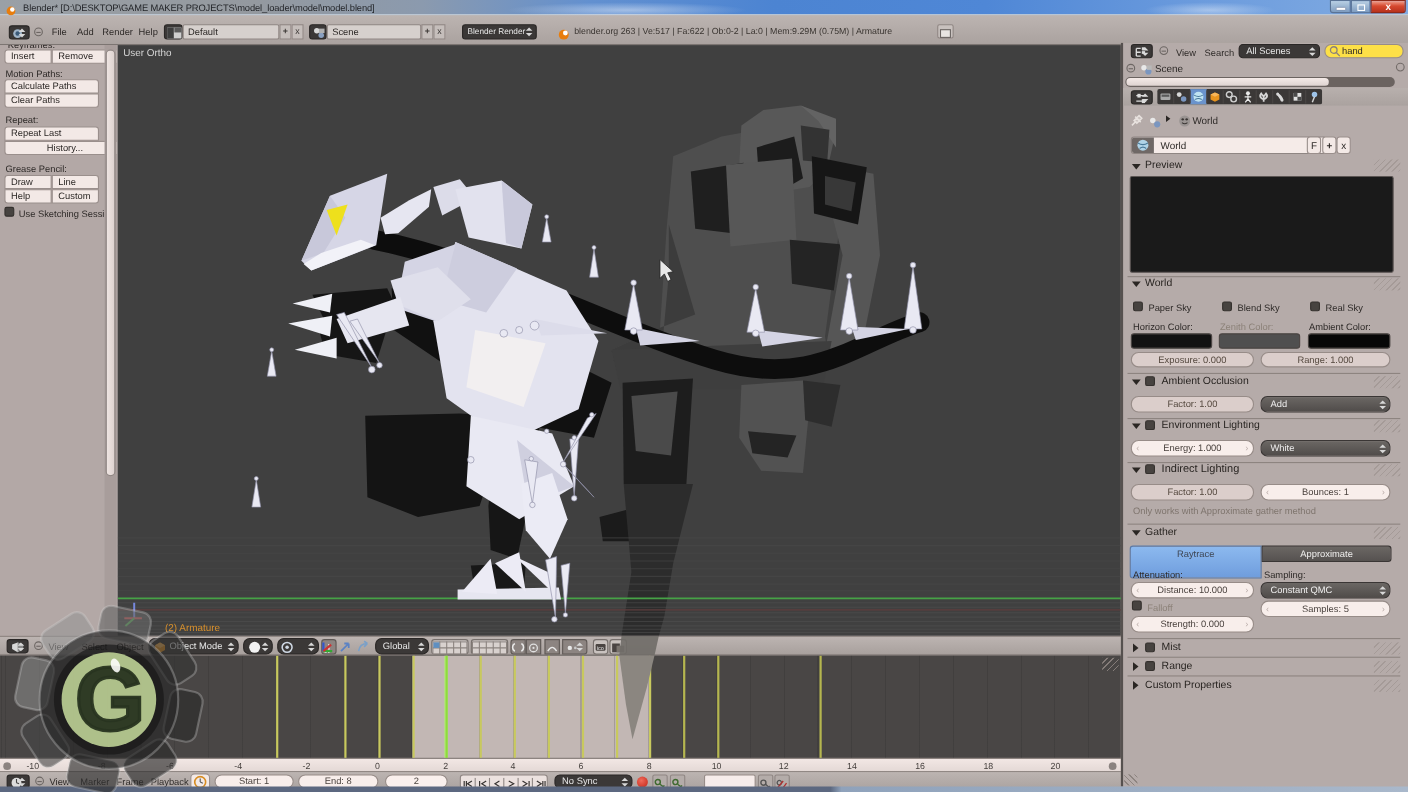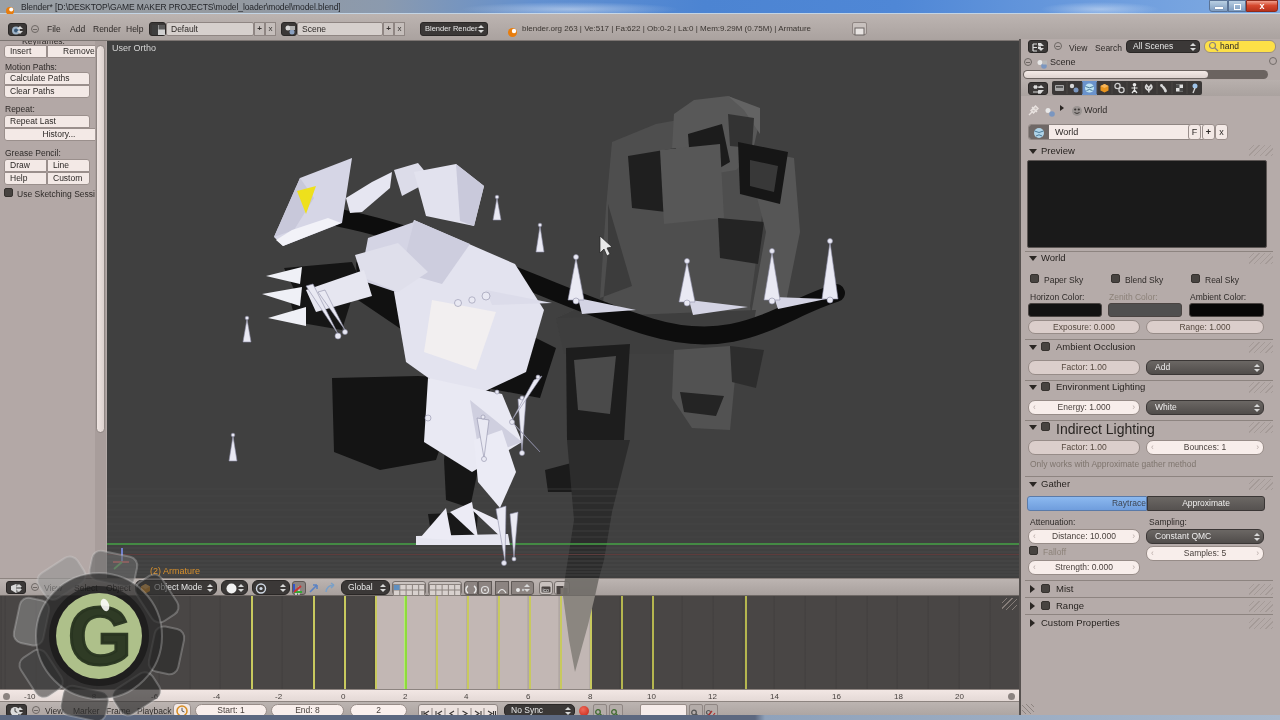--- a/index.html
+++ b/index.html
@@ -76,23 +76,23 @@
           <circle cx="5.5" cy="5.5" r="4.5" fill="#e87d0d"></circle>
           <circle cx="7" cy="4" r="2.2" fill="#fff"></circle>
         </svg></div>
     <div class="lbl" style="left:522px;top:10px;color:#3a3531;font-size:8px">blender.org 263 | Ve:517 | Fa:622 | Ob:0-2 | La:0 | Mem:9.29M (0.75M) | Armature</div>
     <div class="abs" style="left:852px;top:8px;width:15px;height:13px;background:#c8c1be;border:1px solid #8f8683;border-radius:2px"><svg width="13" height="11">
           <rect x="2" y="2" width="9" height="7" fill="#e8e4e2" stroke="#6a6462" stroke-width="1"></rect>
         </svg></div>
   </div>
 
   <div class="abs" id="shelf" style="left:0;top:41px;width:106px;height:537px;background:#b3a8a6;overflow:hidden">
-    <div class="lbl" style="left:22px;top:-5px">Keyframes:</div>
+    <div class="lbl" style="left:7px;top:-5px">Keyframes:</div>
     <div class="btnl" style="left:4px;top:4px;width:43px;height:13px;border-radius:3px 0 0 3px;text-align:left;padding-left:5px">Insert</div>
-    <div class="btnl" style="left:47px;top:4px;width:65px;height:13px;border-radius:0 3px 3px 0;text-align:left;padding-left:15px">Remove</div>
+    <div class="btnl" style="left:47px;top:4px;width:65px;height:13px;border-radius:0 3px 3px 0;text-align:left;padding-left:5px">Remove</div>
     <div class="lbl" style="left:5px;top:21px">Motion Paths:</div>
     <div class="btnl" style="left:4px;top:31px;width:86px;height:13px;border-radius:3px 3px 0 0;text-align:left;padding-left:5px">Calculate Paths</div>
     <div class="btnl" style="left:4px;top:44px;width:86px;height:13px;border-radius:0 0 3px 3px;text-align:left;padding-left:5px">Clear Paths</div>
     <div class="lbl" style="left:5px;top:63px">Repeat:</div>
     <div class="btnl" style="left:4px;top:74px;width:86px;height:13px;border-radius:3px 3px 0 0;text-align:left;padding-left:5px">Repeat Last</div>
     <div class="btnl" style="left:4px;top:87px;width:105px;height:13px;border-radius:0 0 3px 3px;text-align:center;padding-left:5px">History...</div>
     <div class="lbl" style="left:5px;top:107px">Grease Pencil:</div>
     <div class="btnl" style="left:4px;top:118px;width:43px;height:13px;border-radius:3px 0 0 0;text-align:left;padding-left:5px">Draw</div>
     <div class="btnl" style="left:47px;top:118px;width:43px;height:13px;border-radius:0 3px 0 0;text-align:left;padding-left:5px">Line</div>
     <div class="btnl" style="left:4px;top:131px;width:43px;height:13px;border-radius:0 0 0 3px;text-align:left;padding-left:5px">Help</div>
@@ -425,31 +425,31 @@
     <div class="tri-dn" style="left:8px;top:346px"></div>
     <div class="chk" style="left:20px;top:343px"></div>
     <div class="hdr" style="left:35px;top:342px;font-weight:normal;font-size:9.5px">Environment Lighting</div>
     <div class="hatch" style="left:228px;top:343px;width:24px;height:11px;opacity:.5"></div>
     <div class="pill" style="left:7px;top:361px;width:112px;height:15px;line-height:13px"><span style="color:#b9aca8;float:left;margin-left:4px">‹</span>Energy: 1.000<span style="color:#b9aca8;float:right;margin-right:4px">›</span></div>
     <div class="dd" style="left:125px;top:361px;width:118px;height:15px;line-height:13px;padding-left:8px">White<div class="ud"></div></div>
 
     <div class="sep" style="left:4px;top:381px;width:248px"></div>
     <div class="tri-dn" style="left:8px;top:386px"></div>
     <div class="chk" style="left:20px;top:383px"></div>
-    <div class="hdr" style="left:35px;top:382px;font-weight:normal;font-size:14px">Indirect Lighting</div>
+    <div class="hdr" style="left:35px;top:382px;font-weight:normal;font-size:10px">Indirect Lighting</div>
     <div class="hatch" style="left:228px;top:383px;width:24px;height:11px;opacity:.5"></div>
     <div class="pilld" style="left:7px;top:401px;width:112px;height:15px;line-height:13px">Factor: 1.00</div>
     <div class="pill" style="left:125px;top:401px;width:118px;height:15px;line-height:13px"><span style="color:#b9aca8;float:left;margin-left:4px">‹</span>Bounces: 1<span style="color:#b9aca8;float:right;margin-right:4px">›</span></div>
     <div class="lbl" style="left:9px;top:420px;color:#7f756e">Only works with Approximate gather method</div>
 
     <div class="sep" style="left:4px;top:437px;width:248px"></div>
     <div class="tri-dn" style="left:8px;top:443px"></div>
     <div class="hdr" style="left:20px;top:439px;font-weight:normal;font-size:9.5px">Gather</div>
     <div class="hatch" style="left:228px;top:440px;width:24px;height:11px;opacity:.5"></div>
-    <div class="abs" style="left:6px;top:457px;width:120px;height:15px;background:linear-gradient(#8cb9ef,#6f9ddd);border:1px solid #5a7aa8;border-radius:3px 0 0 3px;font-size:8.5px;color:#3e4654;text-align:right;line-height:13px">Raytrace</div>
+    <div class="abs" style="left:6px;top:457px;width:120px;height:30px;background:linear-gradient(#8cb9ef,#6f9ddd);border:1px solid #5a7aa8;border-radius:3px 0 0 3px;font-size:8.5px;color:#3e4654;text-align:center;line-height:13px">Raytrace</div>
     <div class="abs" style="left:126px;top:457px;width:118px;height:15px;background:linear-gradient(#6b6764,#565250);border:1px solid #3a3635;border-radius:0 3px 3px 0;font-size:8.5px;color:#f0efee;text-align:center;line-height:13px">Approximate</div>
     <div class="lbl" style="left:9px;top:478px">Attenuation:</div>
     <div class="lbl" style="left:128px;top:478px">Sampling:</div>
     <div class="pill" style="left:7px;top:490px;width:112px;height:15px;line-height:13px"><span style="color:#b9aca8;float:left;margin-left:4px">‹</span>Distance: 10.000<span style="color:#b9aca8;float:right;margin-right:4px">›</span></div>
     <div class="dd" style="left:125px;top:490px;width:118px;height:15px;line-height:13px;padding-left:8px">Constant QMC<div class="ud"></div></div>
     <div class="chk" style="left:8px;top:507px"></div>
     <div class="lbl" style="left:22px;top:508px;color:#8c8279">Falloff</div>
     <div class="pill" style="left:125px;top:507px;width:118px;height:15px;line-height:13px"><span style="color:#b9aca8;float:left;margin-left:4px">‹</span>Samples: 5<span style="color:#b9aca8;float:right;margin-right:4px">›</span></div>
     <div class="pill" style="left:7px;top:521px;width:112px;height:15px;line-height:13px"><span style="color:#b9aca8;float:left;margin-left:4px">‹</span>Strength: 0.000<span style="color:#b9aca8;float:right;margin-right:4px">›</span></div>
 

